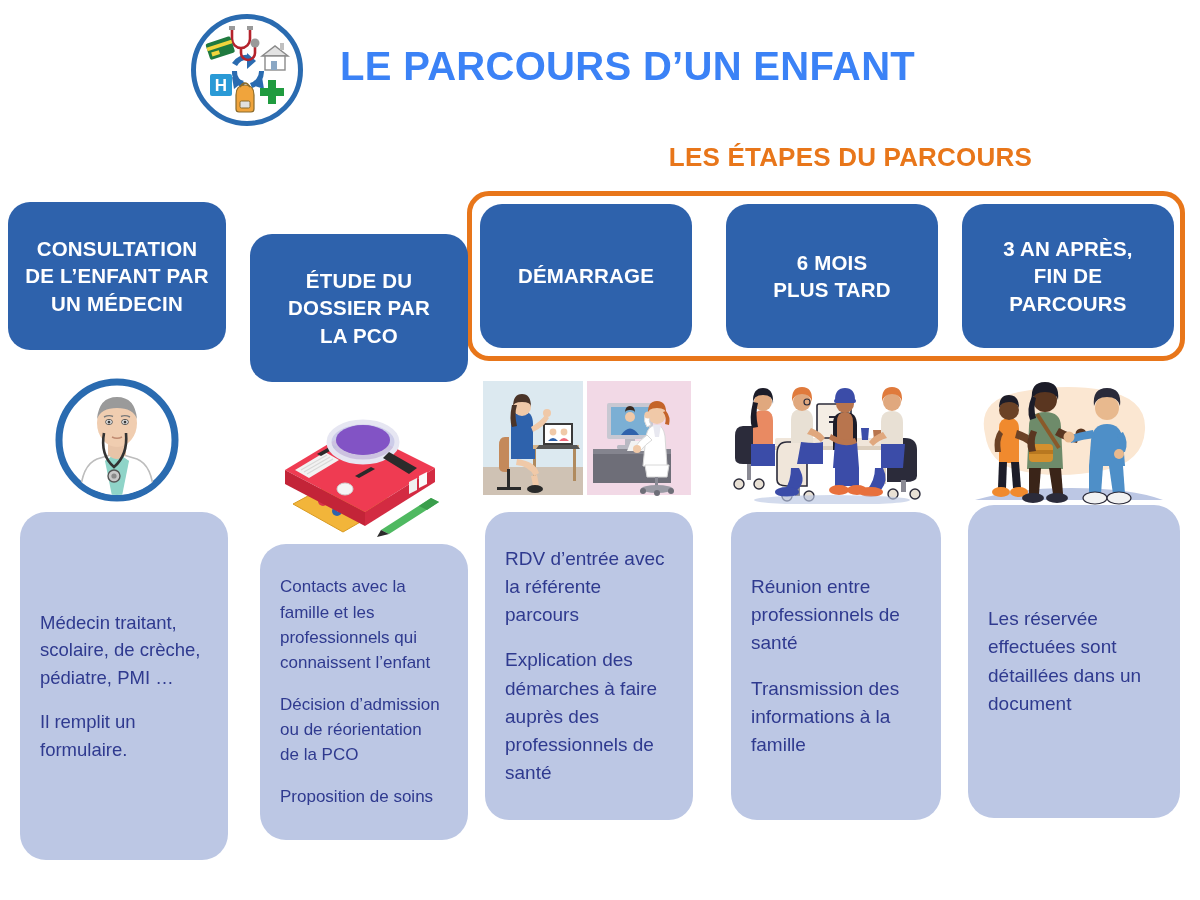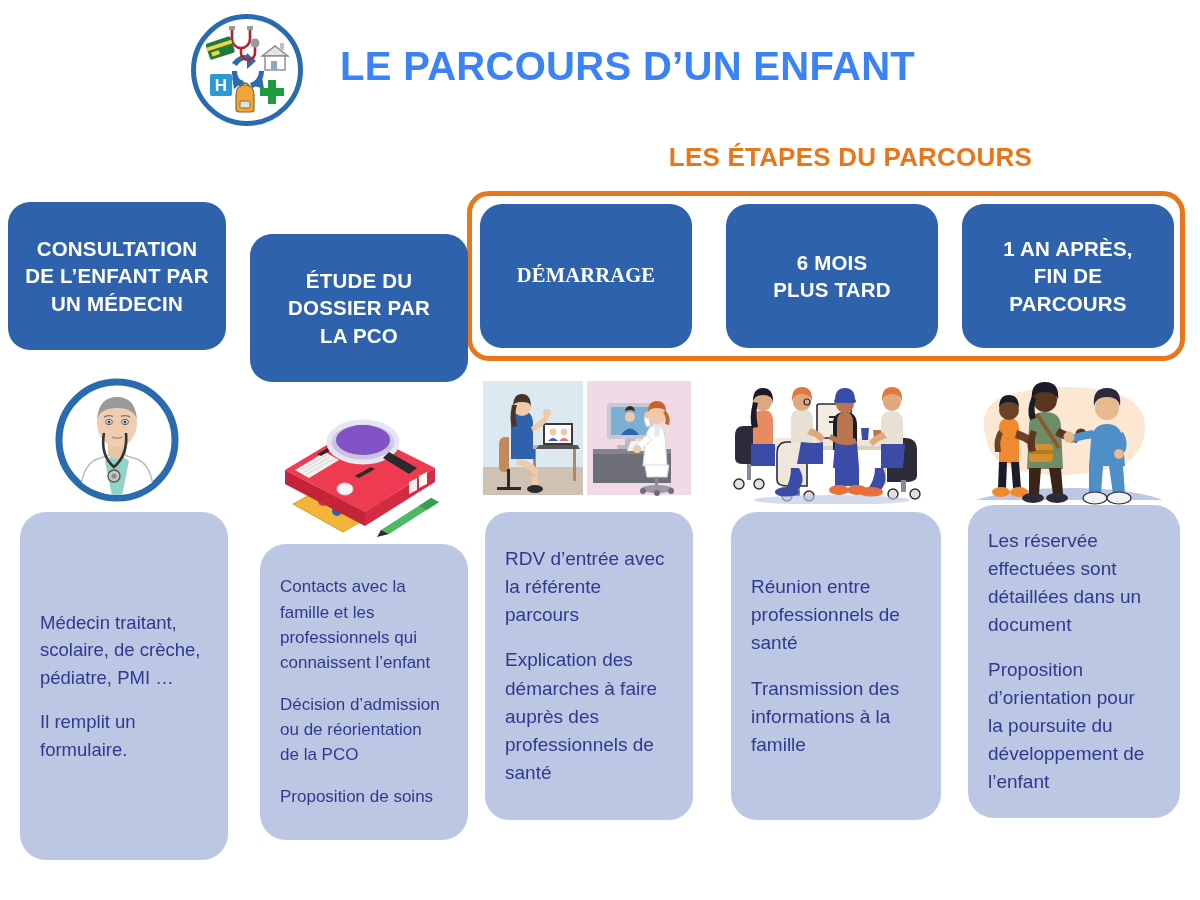--- a/index.html
+++ b/index.html
@@ -87,21 +87,21 @@
     align-items: center;
     justify-content: center;
     box-sizing: border-box;
     padding: 4px 8px;
   }
   .col-2 .step-card, .col-3 .step-card, .col-4 .step-card {
     width: 212px;
     top: 204px;
     height: 144px;
   }
-  .col-2 .step-card { left: 2px; font-family: Liberation Serif, serif; }
+  .col-2 .step-card { left: 2px; }
   .col-3 .step-card { left: 3px; }
   .col-4 .step-card { left: 4px; }
   .step-card-label {
     color: #ffffff;
     font-size: 20.5px;
     font-weight: bold;
     text-align: center;
     line-height: 1.32;
     letter-spacing: 0.2px;
     white-space: pre-line;
@@ -511,21 +511,21 @@
 professionnels de
 santé</div>
     <div class="body-text">Transmission des
 informations à la
 famille</div>
   </div>
 </div>
 
 <div class="column col-4">
   <div class="step-card">
-    <span class="step-card-label">1 AN APRÈS,
+    <span class="step-card-label">3 AN APRÈS,
 FIN DE
 PARCOURS</span>
   </div>
 
   <div class="illustration">
     <svg width="216" height="136" viewBox="0 0 216 136">
 
       <path d="M26 62 q-8 -34 34 -42 q46 -9 84 -2 q44 8 42 40 q-2 32 -40 40 q-48 10 -88 0 q-28 -7 -32 -36 z" fill="#FBE7D2"></path>
 
       <path d="M16 128 q40 -12 96 -12 q60 0 92 12 z" fill="#BCC7E4"></path>
@@ -576,19 +576,14 @@
         <circle cx="160" cy="82" r="5" fill="#E8B98E"></circle>
       </g>
     </svg>
   </div>
 
   <div class="body-box">
     <div class="body-text">Les réservée
 effectuées sont
 détaillées dans un
 document</div>
-    <div class="body-text">Proposition
-d’orientation pour
-la poursuite du
-développement de
-l’enfant</div>
   </div>
 </div>
 
 </body></html>

